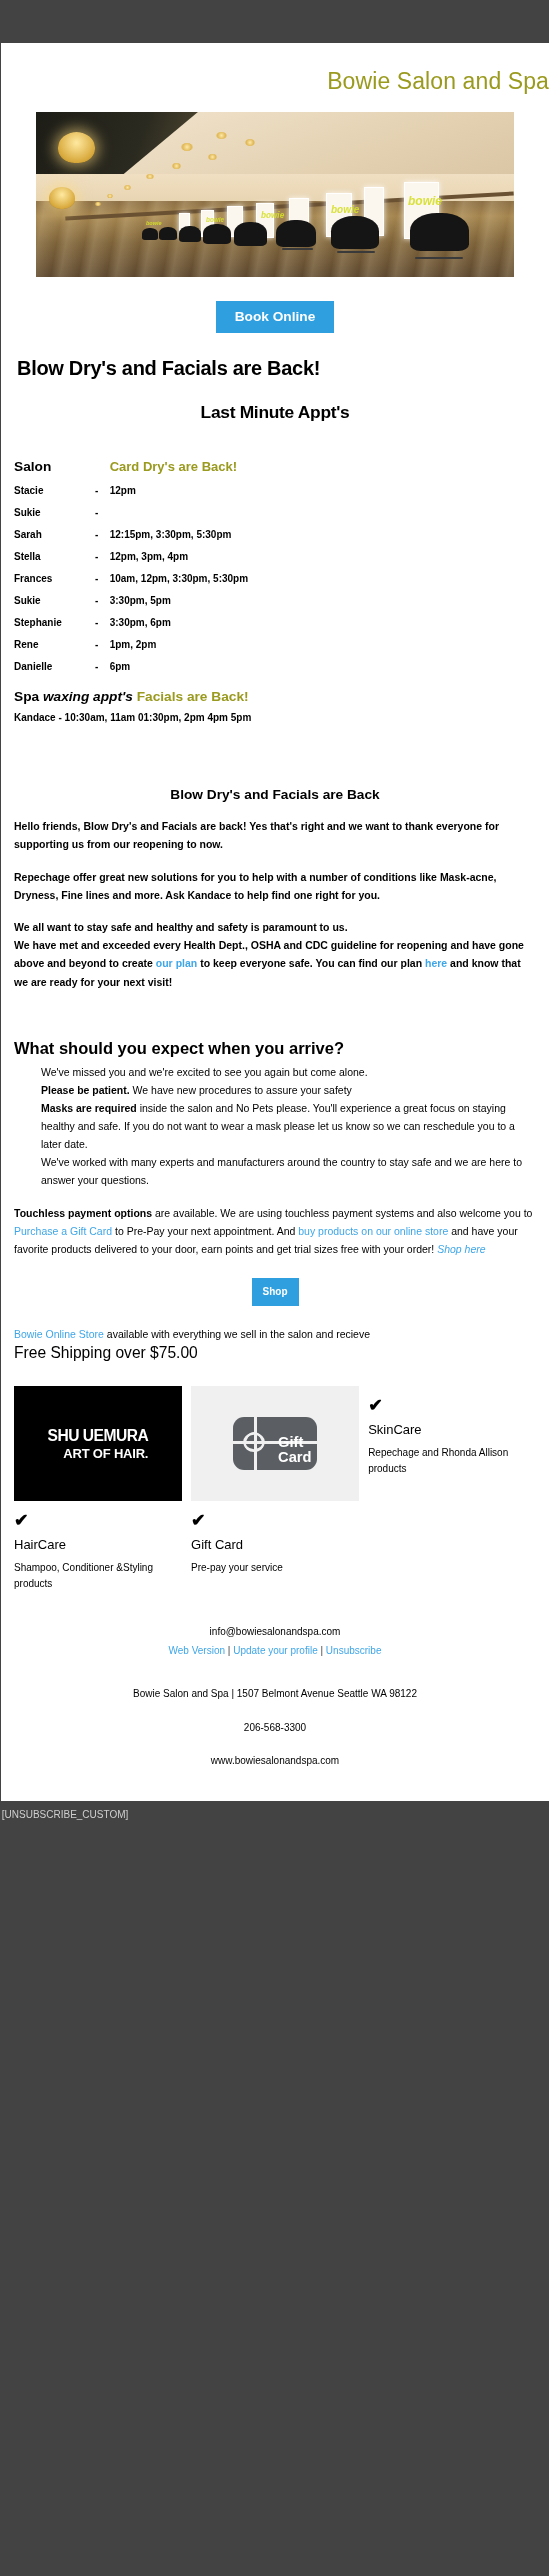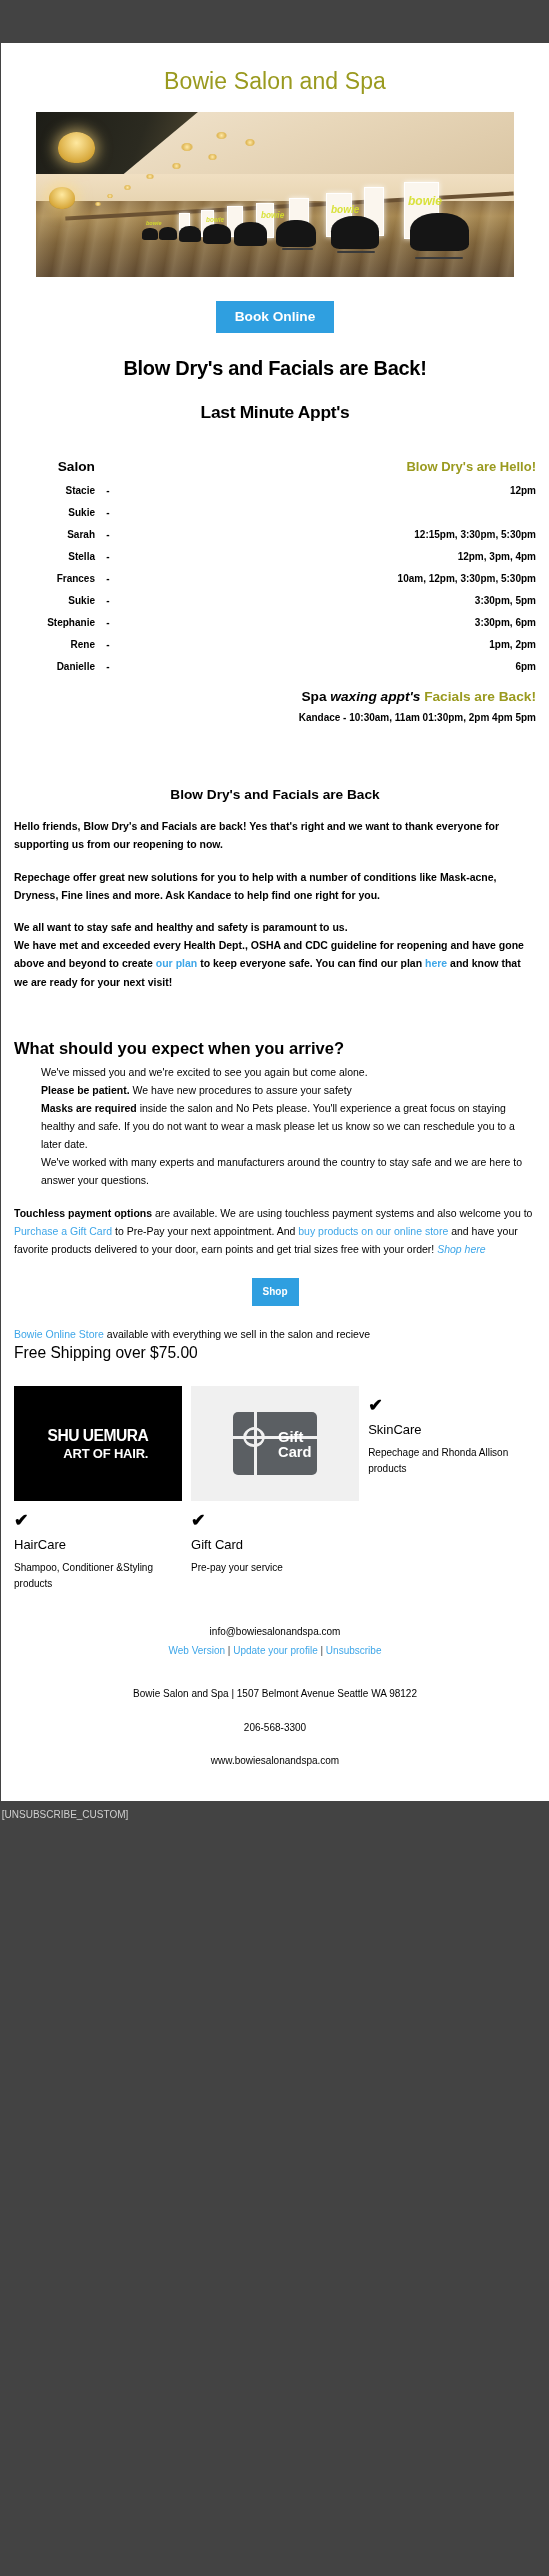--- a/index.html
+++ b/index.html
@@ -13,21 +13,21 @@
   }
   .topbar { height:43px; background:#434343; }
   .email-body {
     width:550px;
     background:#ffffff;
     border-left:1.8px solid #434343;
     border-right:1.8px solid #434343;
     padding:0;
   }
   .brand-title {
-    text-align:center;
+    text-align:right;
     color:#9a9a1f;
     font-size:23px;
     font-weight:400;
     padding:25px 0 16.5px 0;
     letter-spacing:0.1px;
   }
   
   .hero-wrap { padding:0 35px; }
   .hero {
     position:relative;
@@ -92,35 +92,36 @@
     background:#2f9fe0;
     color:#ffffff;
     font-weight:700;
     font-size:13.7px;
     padding:8.2px 18.3px 9.2px 18.3px;
     text-decoration:none;
     line-height:1.1;
   }
   .btn.small { font-size:10px; padding:8.2px 11px; }
   h1.hdr {
-    text-align:center;
+    text-align:left;
     font-size:20px;
     font-weight:800;
     margin:24px 0 0 0;
     letter-spacing:-0.3px;
+    padding-left:16px;
   }
   h2.hdr2 {
     text-align:center;
     font-size:17.4px;
     font-weight:800;
     margin:22px 0 0 0;
     letter-spacing:-0.3px;
   }
   
-  .appt { padding:31px 13px 0 13px; font-size:10px;text-align:right; }
+  .appt { padding:31px 13px 0 13px; font-size:10px; }
   .appt table { border-collapse:collapse; width:100%; }
   .appt td { padding:5.5px 0; vertical-align:top; }
   .appt .salonhead { font-size:13.7px; font-weight:700; }
   .appt .gold { color:#9a9a1f; font-size:13px; font-weight:700; }
   .appt .name { font-weight:700; width:81px; }
   .appt .dash { width:14.7px; font-weight:700; }
   .appt .times { font-weight:700; }
   .spa-line { font-size:13.7px; font-weight:700; padding-top:11px; }
   .spa-line em { font-style:italic; }
   .spa-line .gold { color:#9a9a1f; font-size:13.7px; font-weight:700; }
@@ -159,21 +160,21 @@
     display:flex; align-items:center; justify-content:center;
     overflow:hidden;
   }
   .thumb.shu { background:#000000; }
   .thumb.gift { background:#f0f0f0; }
   .thumb.rep { background:#ffffff; }
   .shu-logo { text-align:center; color:#fff; }
   .shu-logo .l1 { font-size:15.6px; font-weight:800; letter-spacing:-0.5px; }
   .shu-logo .l2 { font-size:13px; font-weight:800; letter-spacing:-0.2px; text-align:right; margin-top:0.9px;}
   .giftcard {
-    position:relative; width:84px; height:63px; background:#5b5f63; border-radius:5px;
+    position:relative; width:84px; height:53px; background:#5b5f63; border-radius:11px;
   }
   .giftcard .hbar { position:absolute; left:0; right:0; top:24px; height:2.7px; background:#f0f0f0; }
   .giftcard .vbar { position:absolute; top:0; bottom:0; left:21px; width:2.7px; background:#f0f0f0; }
   .giftcard .bow {
     position:absolute; left:11px; top:14.7px; width:20px; height:20px;
     border:2.7px solid #f0f0f0; border-radius:50% 50% 50% 50%/60% 60% 40% 40%;
   }
   .giftcard .bow2 {
     position:absolute; left:11px; top:14.7px; width:20px; height:20px;
     border:2.7px solid #f0f0f0; border-radius:60% 40% 60% 40%;
@@ -270,21 +271,21 @@
 
   <h1 class="hdr">Blow Dry's and Facials are Back!</h1>
   <h2 class="hdr2">Last Minute Appt's</h2>
 
   <div class="appt">
     <table>
       <tbody>
           <tr>
         <td class="salonhead">Salon</td>
         <td class="dash"></td>
-        <td class="gold">Blow Dry's are Hello!</td>
+        <td class="gold">Card Dry's are Back!</td>
       </tr>
       <tr>
         <td class="name">Stacie</td>
         <td class="dash">-</td>
         <td class="times">12pm</td>
       </tr>
       <tr>
         <td class="name">Sukie</td>
         <td class="dash">-</td>
         <td class="times"></td>

